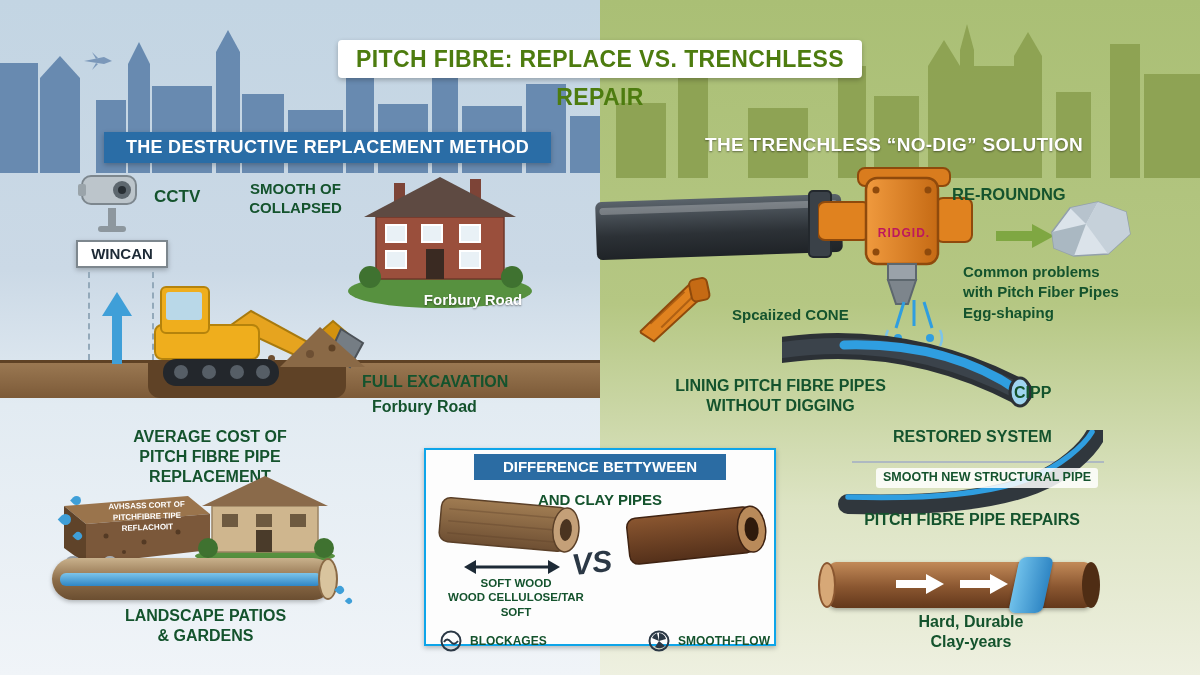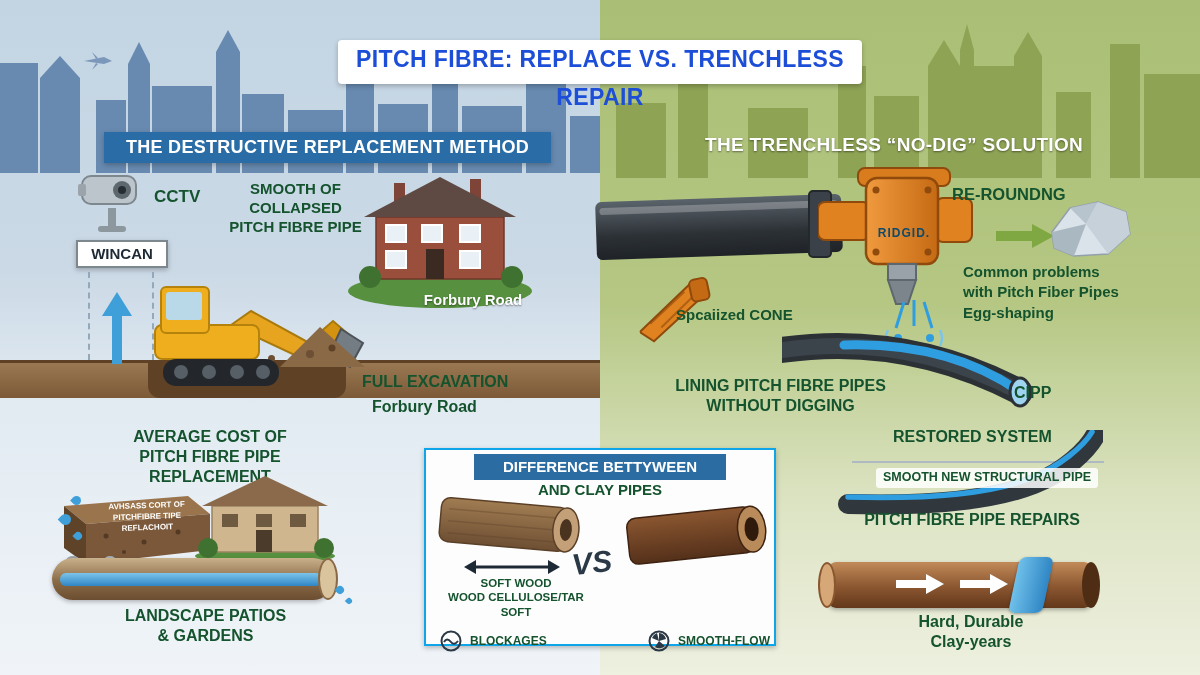--- a/index.html
+++ b/index.html
@@ -65,21 +65,21 @@
     <polygon points="12,11 8,18 14,12" fill="#7b98ba"></polygon>
   </svg>
 
   <div class="abs" style="left:0;top:360px;width:600px;height:38px;background:linear-gradient(180deg,#9a7852,#7c5a38);border-top:3px solid #5f4225"></div>
   <div class="abs" style="left:148px;top:362px;width:198px;height:36px;background:#5f4226;border-radius:0 0 12px 12px"></div>
   <div class="abs" style="left:250px;top:345px;width:9px;height:9px;border-radius:50%;background:#9aa1a8"></div>
   <div class="abs" style="left:268px;top:355px;width:7px;height:7px;border-radius:50%;background:#6d4f33"></div>
   <div class="abs" style="left:300px;top:350px;width:8px;height:8px;border-radius:50%;background:#8d9298"></div>
   <div class="abs" style="left:330px;top:358px;width:7px;height:7px;border-radius:50%;background:#5f4226"></div>
 
-  <div class="abs boxsh ctr" style="left:338px;top:40px;width:524px;height:44px;background:#ffffff;border-radius:4px;font-weight:700;font-size:23px;line-height:38px;color:#1d4ed8;letter-spacing:.4px">
+  <div class="abs boxsh ctr" style="left:338px;top:40px;width:524px;height:38px;background:#ffffff;border-radius:4px;font-weight:700;font-size:23px;line-height:38px;color:#4d7c0f;letter-spacing:.4px">
     <span>PITCH FIBRE: REPLACE VS. TRENCHLESS REPAIR</span>
   </div>
 
   <div class="abs boxsh ctr white" style="left:104px;top:132px;width:447px;height:31px;background:#2a6da6;font-weight:700;font-size:18px;line-height:31px;letter-spacing:.3px">
     <span>THE DESTRUCTIVE REPLACEMENT METHOD</span>
   </div>
   <div class="abs white sh" style="left:705px;top:134px;width:400px;font-weight:700;font-size:19px;letter-spacing:.3px">
     <span>THE TRENCHLESS “NO-DIG” SOLUTION</span>
   </div>
 
@@ -88,21 +88,20 @@
     <rect x="20" y="60" width="28" height="6" rx="3" fill="#8d979e"></rect>
     <rect x="4" y="10" width="54" height="28" rx="9" fill="#bcc5cb" stroke="#7d878e" stroke-width="2"></rect>
     <circle cx="44" cy="24" r="9" fill="#5d676e"></circle>
     <circle cx="44" cy="24" r="4" fill="#272e33"></circle>
     <rect x="0" y="18" width="8" height="12" rx="2" fill="#9aa4aa"></rect>
   </svg>
   <div class="abs txt" style="left:154px;top:186px;font-size:17px">CCTV</div>
 
   <div class="abs txt ctr" style="left:208px;top:180px;width:175px;font-size:15px">
     <div>SMOOTH OF COLLAPSED</div>
-    <div>PITCH FIBRE PIPE</div>
   </div>
 
   <div class="abs ctr boxsh" style="left:76px;top:240px;width:92px;height:28px;background:#ffffff;border:2px solid #7d878e;font-weight:700;font-size:15px;line-height:24px;color:#1d2a36">
     <span>WINCAN</span>
   </div>
 
   <div class="abs" style="left:88px;top:272px;height:88px;border-left:2px dashed #93a9ba"></div>
   <div class="abs" style="left:152px;top:272px;height:88px;border-left:2px dashed #93a9ba"></div>
   <svg class="abs" style="left:102px;top:292px;width:30px;height:72px" viewBox="0 0 30 72">
     <polygon points="15,0 30,24 20,24 20,72 10,72 10,24 0,24" fill="#3f9fd8"></polygon>
@@ -194,21 +193,21 @@
 
   <div class="abs txt ctr" style="left:118px;top:606px;width:175px;font-size:16px">
     <div>LANDSCAPE PATIOS</div>
     <div>&amp; GARDENS</div>
   </div>
 
   <div class="abs boxsh" style="left:424px;top:448px;width:352px;height:198px;background:#fdfdfd;border:2px solid #0ea5e9">
     <div class="ctr white" style="margin:4px auto 0;width:252px;height:26px;background:#2b6ca3;font-weight:700;font-size:15px;line-height:26px">
       <span>DIFFERENCE BETTYWEEN</span>
     </div>
-    <div class="txt ctr" style="margin-top:1px;font-size:15px">AND CLAY PIPES</div>
+    <div class="txt ctr" style="margin-top:11px;font-size:15px">AND CLAY PIPES</div>
 
     <svg class="abs" style="left:8px;top:44px;width:150px;height:64px;transform:rotate(5deg)" viewBox="0 0 150 64">
       <defs>
           <linearGradient id="wood" x1="0" y1="0" x2="0" y2="1">
         <stop offset="0" stop-color="#a07c52"></stop>
             <stop offset="1" stop-color="#6e4f33"></stop>
           </linearGradient>
         </defs>
       <rect x="6" y="9" width="128" height="44" rx="9" fill="url(#wood)" stroke="#5b4028" stroke-width="1.5"></rect>
       <path d="M14,20 h110 M14,32 h110 M14,44 h110" stroke="#5b4028" stroke-width="1.5" opacity=".35" fill="none"></path>
@@ -268,21 +267,21 @@
     <rect x="118" y="34" width="36" height="44" rx="7" fill="#e0821f" stroke="#8f4a0c" stroke-width="2"></rect>
     <rect x="40" y="4" width="92" height="18" rx="7" fill="#d97c1e" stroke="#8f4a0c" stroke-width="2"></rect>
     <rect x="48" y="14" width="72" height="86" rx="11" fill="url(#org)" stroke="#8f4a0c" stroke-width="2.5"></rect>
     <circle cx="58" cy="26" r="3.5" fill="#8f4a0c"></circle>
       <circle cx="110" cy="26" r="3.5" fill="#8f4a0c"></circle>
     <circle cx="58" cy="88" r="3.5" fill="#8f4a0c"></circle>
       <circle cx="110" cy="88" r="3.5" fill="#8f4a0c"></circle>
     <rect x="70" y="100" width="28" height="16" fill="#9aa2a9" stroke="#5d676e" stroke-width="2"></rect>
     <polygon points="70,116 98,116 90,140 78,140" fill="#7d858c" stroke="#5d676e" stroke-width="2"></polygon>
   </svg>
-  <div class="abs ctr" style="left:858px;top:226px;width:92px;font-weight:700;font-size:12px;letter-spacing:1px;color:#0c4a6e">RIDGID.</div>
+  <div class="abs ctr" style="left:858px;top:226px;width:92px;font-weight:700;font-size:12px;letter-spacing:1px;color:#be185d">RIDGID.</div>
 
   <div class="abs txt" style="left:952px;top:184px;font-size:16.5px">RE-ROUNDNG</div>
 
   <svg class="abs" style="left:996px;top:224px;width:58px;height:24px" viewBox="0 0 58 24">
     <rect x="0" y="7" width="36" height="10" fill="#7fa742"></rect>
     <polygon points="36,0 58,12 36,24" fill="#7fa742"></polygon>
   </svg>
   <svg class="abs" style="left:1046px;top:198px;width:88px;height:62px" viewBox="0 0 88 62">
     <polygon points="6,34 24,10 52,4 80,14 84,36 62,56 28,58 8,50" fill="#dbe3ea" stroke="#93a0ab" stroke-width="1.5"></polygon>
     <polygon points="24,10 40,26 52,4" fill="#b7c3cd"></polygon>
@@ -294,21 +293,21 @@
     <div>Common problems</div>
     <div>with Pitch Fiber Pipes</div>
     <div>Egg-shaping</div>
   </div>
 
   <svg class="abs" style="left:636px;top:282px;width:80px;height:56px;transform:rotate(-12deg)" viewBox="0 0 80 56">
     <polygon points="0,42 58,6 66,22 12,54" fill="#e0821f" stroke="#8f4a0c" stroke-width="2"></polygon>
     <path d="M12,36 L52,12 M22,42 L60,18" stroke="#8f4a0c" stroke-width="2" opacity=".6"></path>
     <rect x="58" y="2" width="18" height="22" rx="5" fill="#c56a14" stroke="#8f4a0c" stroke-width="2"></rect>
   </svg>
-  <div class="abs txt" style="left:676px;top:306px;font-size:15px">Spcaiized CONE</div>
+  <div class="abs txt" style="left:732px;top:306px;font-size:15px">Spcaiized CONE</div>
 
   <svg class="abs" style="left:884px;top:300px;width:60px;height:58px" viewBox="0 0 60 58">
     <path d="M30,0 L30,26 M20,2 L12,28 M40,2 L48,28" stroke="#2f9ee0" stroke-width="3" fill="none"></path>
     <circle cx="14" cy="38" r="4" fill="#2f9ee0"></circle>
       <circle cx="30" cy="46" r="5" fill="#2f9ee0"></circle>
       <circle cx="46" cy="38" r="4" fill="#2f9ee0"></circle>
     <path d="M4,30 q-4,8 0,16 M56,30 q4,8 0,16" stroke="#7cc4ea" stroke-width="2.5" fill="none"></path>
   </svg>
 
   <svg class="abs" style="left:782px;top:332px;width:250px;height:80px" viewBox="0 0 250 80">

